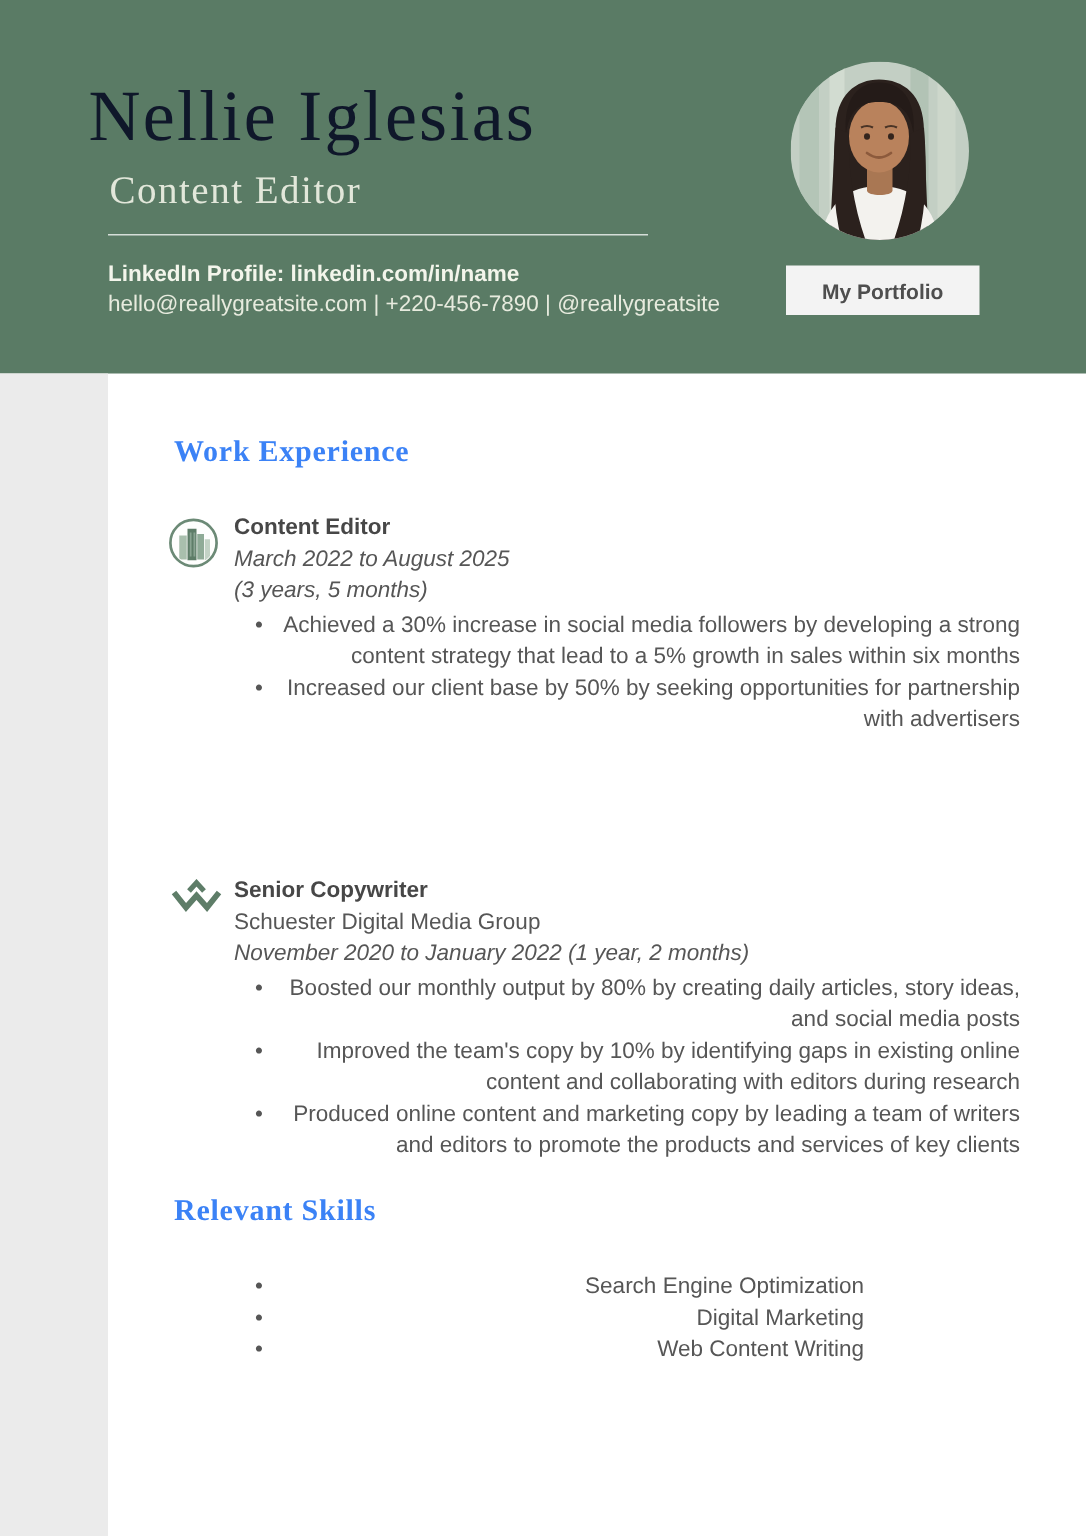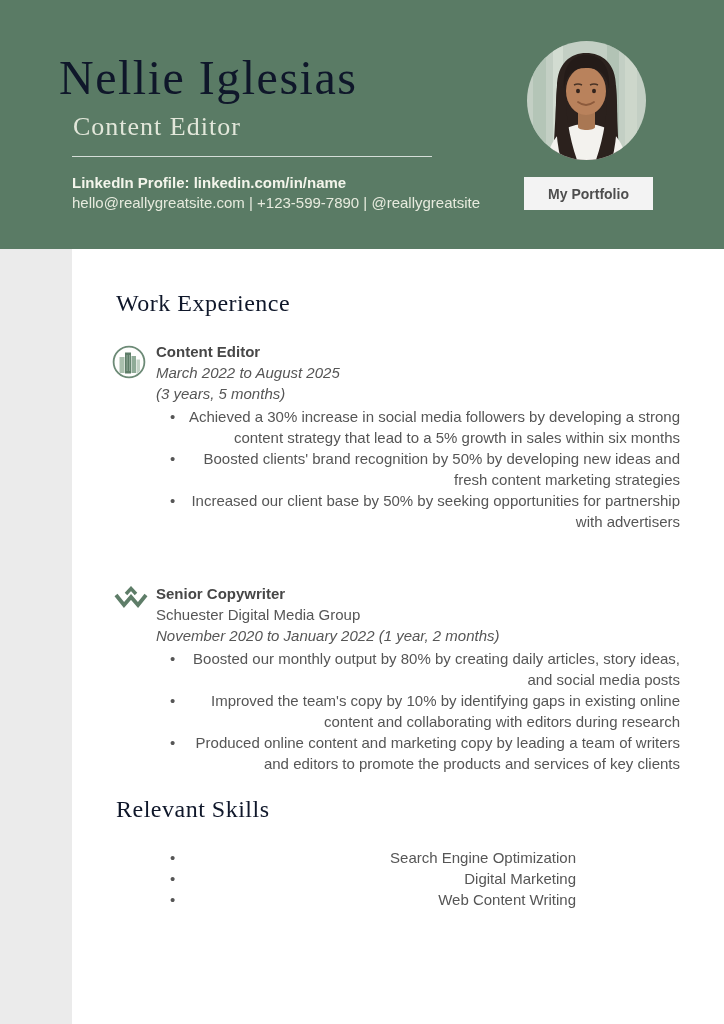--- a/index.html
+++ b/index.html
@@ -59,22 +59,22 @@
 
   
   .left-strip {
     position: absolute; left: 0; top: 249px;
     width: 72px; height: 775px;
     background: #EBEBEB;
   }
   .section-heading {
     position: absolute; left: 116px;
     font-family: "Liberation Serif", "DejaVu Serif", serif;
-    font-size: 24px; font-weight: 400; letter-spacing: 0.5px;
-    color: #0f172a; white-space: nowrap;
+    font-size: 20px; font-weight: 700; letter-spacing: 0.5px;
+    color: #3b82f6; white-space: nowrap;
   }
   #work-heading { top: 290px; }
   #skills-heading { top: 796px; }
 
   .job {
     position: absolute; left: 112px; width: 572px;
   }
   #job-0 { top: 341px; }
   #job-1 { top: 583px; }
   .job-icon { position: absolute; left: 0; }
@@ -99,21 +99,21 @@
   #skills-list { position: absolute; left: 156px; top: 845px; width: 420px; }
 </style>
 </head>
 <body>
 
 <div class="header">
   <div class="name">Nellie Iglesias</div>
   <div class="role">Content Editor</div>
   <div class="header-rule"></div>
   <div class="linkedin-line">LinkedIn Profile: linkedin.com/in/name</div>
-  <div class="contact-line">hello@reallygreatsite.com | +123-599-7890 | @reallygreatsite</div>
+  <div class="contact-line">hello@reallygreatsite.com | +220-456-7890 | @reallygreatsite</div>
 
   <div class="photo">
     <svg width="119" height="119" viewBox="0 0 119 119">
 
       <rect x="0" y="0" width="119" height="119" fill="#C3CFC4"></rect>
       <rect x="6" y="0" width="13" height="119" fill="#AEC0B2" opacity="0.7"></rect>
       <rect x="26" y="0" width="10" height="119" fill="#D6DED4" opacity="0.8"></rect>
       <rect x="80" y="0" width="12" height="119" fill="#A7BAAC" opacity="0.6"></rect>
       <rect x="98" y="0" width="12" height="119" fill="#D2DACF" opacity="0.7"></rect>
 
@@ -161,21 +161,20 @@
         <rect x="17" y="10" width="1.2" height="16" fill="#89A391"></rect>
       </g>
     </svg>
   </span>
   <div class="job-body">
     <div class="job-title">Content Editor</div>
     <div class="job-text italic">March 2022 to August 2025</div>
     <div class="job-text italic">(3 years, 5 months)</div>
     <ul class="bullets">
       <li>Achieved a 30% increase in social media followers by developing a strong content strategy that lead to a 5% growth in sales within six months</li>
-      <li>Boosted clients' brand recognition by 50% by developing new ideas and fresh content marketing strategies</li>
       <li>Increased our client base by 50% by seeking opportunities for partnership with advertisers</li>
     </ul>
   </div>
 </div>
 
 <div class="job" id="job-1">
   <span class="job-icon">
     <svg width="36" height="28" viewBox="0 0 36 28">
       <polyline points="3,9 11,19 18,11 25,19 33,9" fill="none" stroke="#5E7D68" stroke-width="3.8"></polyline>
       <polyline points="13,8 18,2.5 23,8" fill="none" stroke="#5E7D68" stroke-width="3.4"></polyline>

